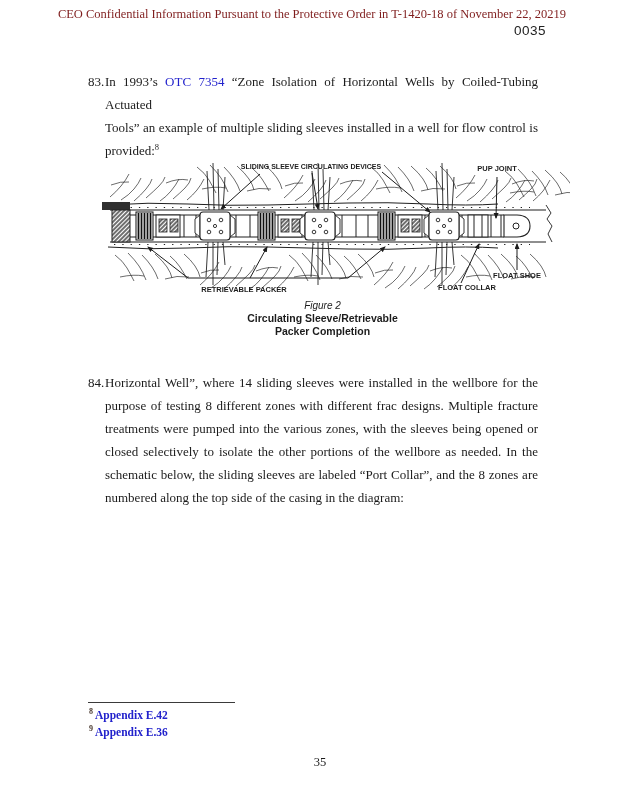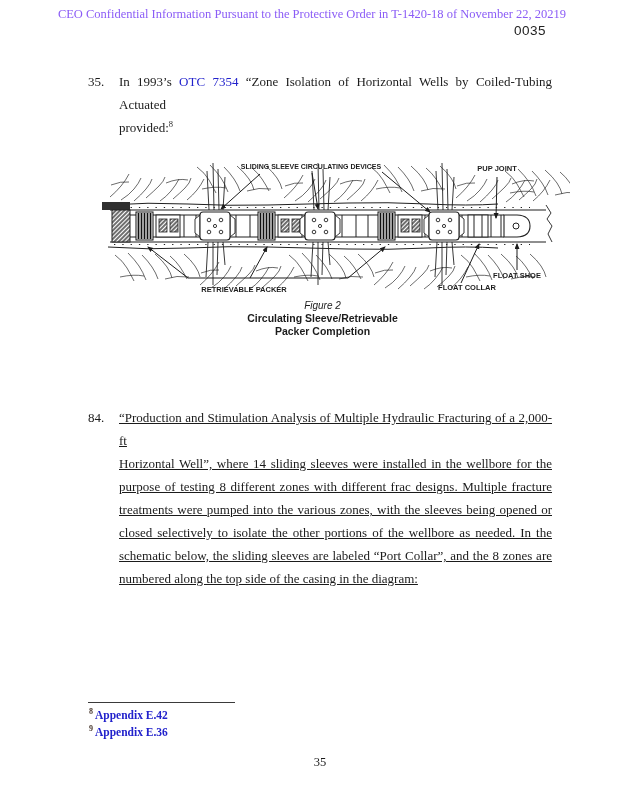--- a/index.html
+++ b/index.html
@@ -1,28 +1,28 @@
 <!DOCTYPE html>
 <html><head>
 <meta charset="utf-8">
 <style>
   html,body{margin:0;padding:0;background:#e8e8e8;}
   .page{position:relative;width:624px;height:808px;background:#ffffff;margin:0 auto;
         font-family:"Liberation Serif",serif;color:#1b1b1b;overflow:hidden;}
   .header-line{position:absolute;top:7px;left:0;right:0;text-align:center;
-        font-size:12.5px;color:#8b5cf6;}
+        font-size:12.5px;color:#7f1d1d;}
   .bates{position:absolute;top:23px;right:78px;font-family:"Liberation Sans",sans-serif;
         font-size:13.5px;color:#222;letter-spacing:.5px;}
   .para{position:absolute;left:88px;width:465px;}
   .para .num{position:absolute;left:0;top:0;font-size:13px;line-height:23px;}
-  .para .lines{margin-left:31px;width:433px;}
+  .para .lines{margin-left:17px;width:433px;}
   .line{font-size:13px;line-height:23px;text-align:justify;text-align-last:justify;}
   .line.last{text-align-last:left;}
   #p83{top:70px;}
-  #p84{top:406px;text-decoration:underline;}
+  #p84{top:371px;}
   a.doclink{color:#2222cc;text-decoration:none;cursor:pointer;}
   sup.fnref{font-size:8.5px;color:#2a2a2a;line-height:0;}
   #fig{position:absolute;left:100px;top:157px;width:470px;height:146px;}
   #fig text{font-family:"Liberation Sans",sans-serif;font-weight:bold;fill:#1c1c1c;}
   .caption{position:absolute;top:300px;left:100px;width:445px;text-align:center;
         font-family:"Liberation Sans",sans-serif;color:#1c1c1c;}
   .cap1{font-size:10px;font-weight:normal;font-style:italic;line-height:12px;}
   .cap2{font-size:10.5px;font-weight:bold;line-height:12.5px;}
   .fnrule{position:absolute;top:702px;left:88px;width:147px;border-top:1.3px solid #3a3a3a;}
   .fns{position:absolute;top:705px;left:89px;font-size:11.5px;font-weight:bold;line-height:14.5px;}
@@ -32,23 +32,24 @@
 </style>
 </head>
 <body>
 
 <div class="page">
 
   <div class="header-line">CEO Confidential Information Pursuant to the Protective Order in T-1420-18 of November 22, 20219</div>
   <div class="bates">0035</div>
 
   <div class="para" id="p83">
-    <span class="num">35.</span>
+    <span class="num">83.</span>
     <div class="lines">
       <div class="line"><span>In 1993’s </span><a class="doclink">OTC 7354</a><span> “Zone Isolation of Horizontal Wells by Coiled-Tubing Actuated</span></div>
+      <div class="line">Tools” an example of multiple sliding sleeves installed in a well for flow control is</div>
       <div class="line last"><span>provided:</span><sup class="fnref">8</sup></div>
     </div>
   </div>
 
   <svg id="fig" viewBox="0 0 470 146">
     <defs>
       <marker id="ah" markerWidth="7" markerHeight="7" refX="5" refY="2.5" orient="auto">
         <path d="M0,0 L6,2.5 L0,5 z" fill="#1c1c1c"></path>
       </marker>
       <pattern id="hx" width="3" height="3" patternUnits="userSpaceOnUse" patternTransform="rotate(45)">
@@ -226,21 +227,20 @@
 
   <div class="caption">
     <div class="cap1">Figure 2</div>
     <div class="cap2">Circulating Sleeve/Retrievable</div>
     <div class="cap2">Packer Completion</div>
   </div>
 
   <div class="para" id="p84">
     <span class="num">84.</span>
     <div class="lines">
-      <div class="line">“Production and Stimulation Analysis of Multiple Hydraulic Fracturing of a 2,000-ft</div>
       <div class="line">Horizontal Well”, where 14 sliding sleeves were installed in the wellbore for the</div>
       <div class="line">purpose of testing 8 different zones with different frac designs.  Multiple fracture</div>
       <div class="line">treatments were pumped into the various zones, with the sleeves being opened or</div>
       <div class="line">closed selectively to isolate the other portions of the wellbore as needed.  In the</div>
       <div class="line">schematic below, the sliding sleeves are labeled “Port Collar”, and the 8 zones are</div>
       <div class="line last">numbered along the top side of the casing in the diagram:</div>
     </div>
   </div>
 
   <div class="fnrule"></div>

